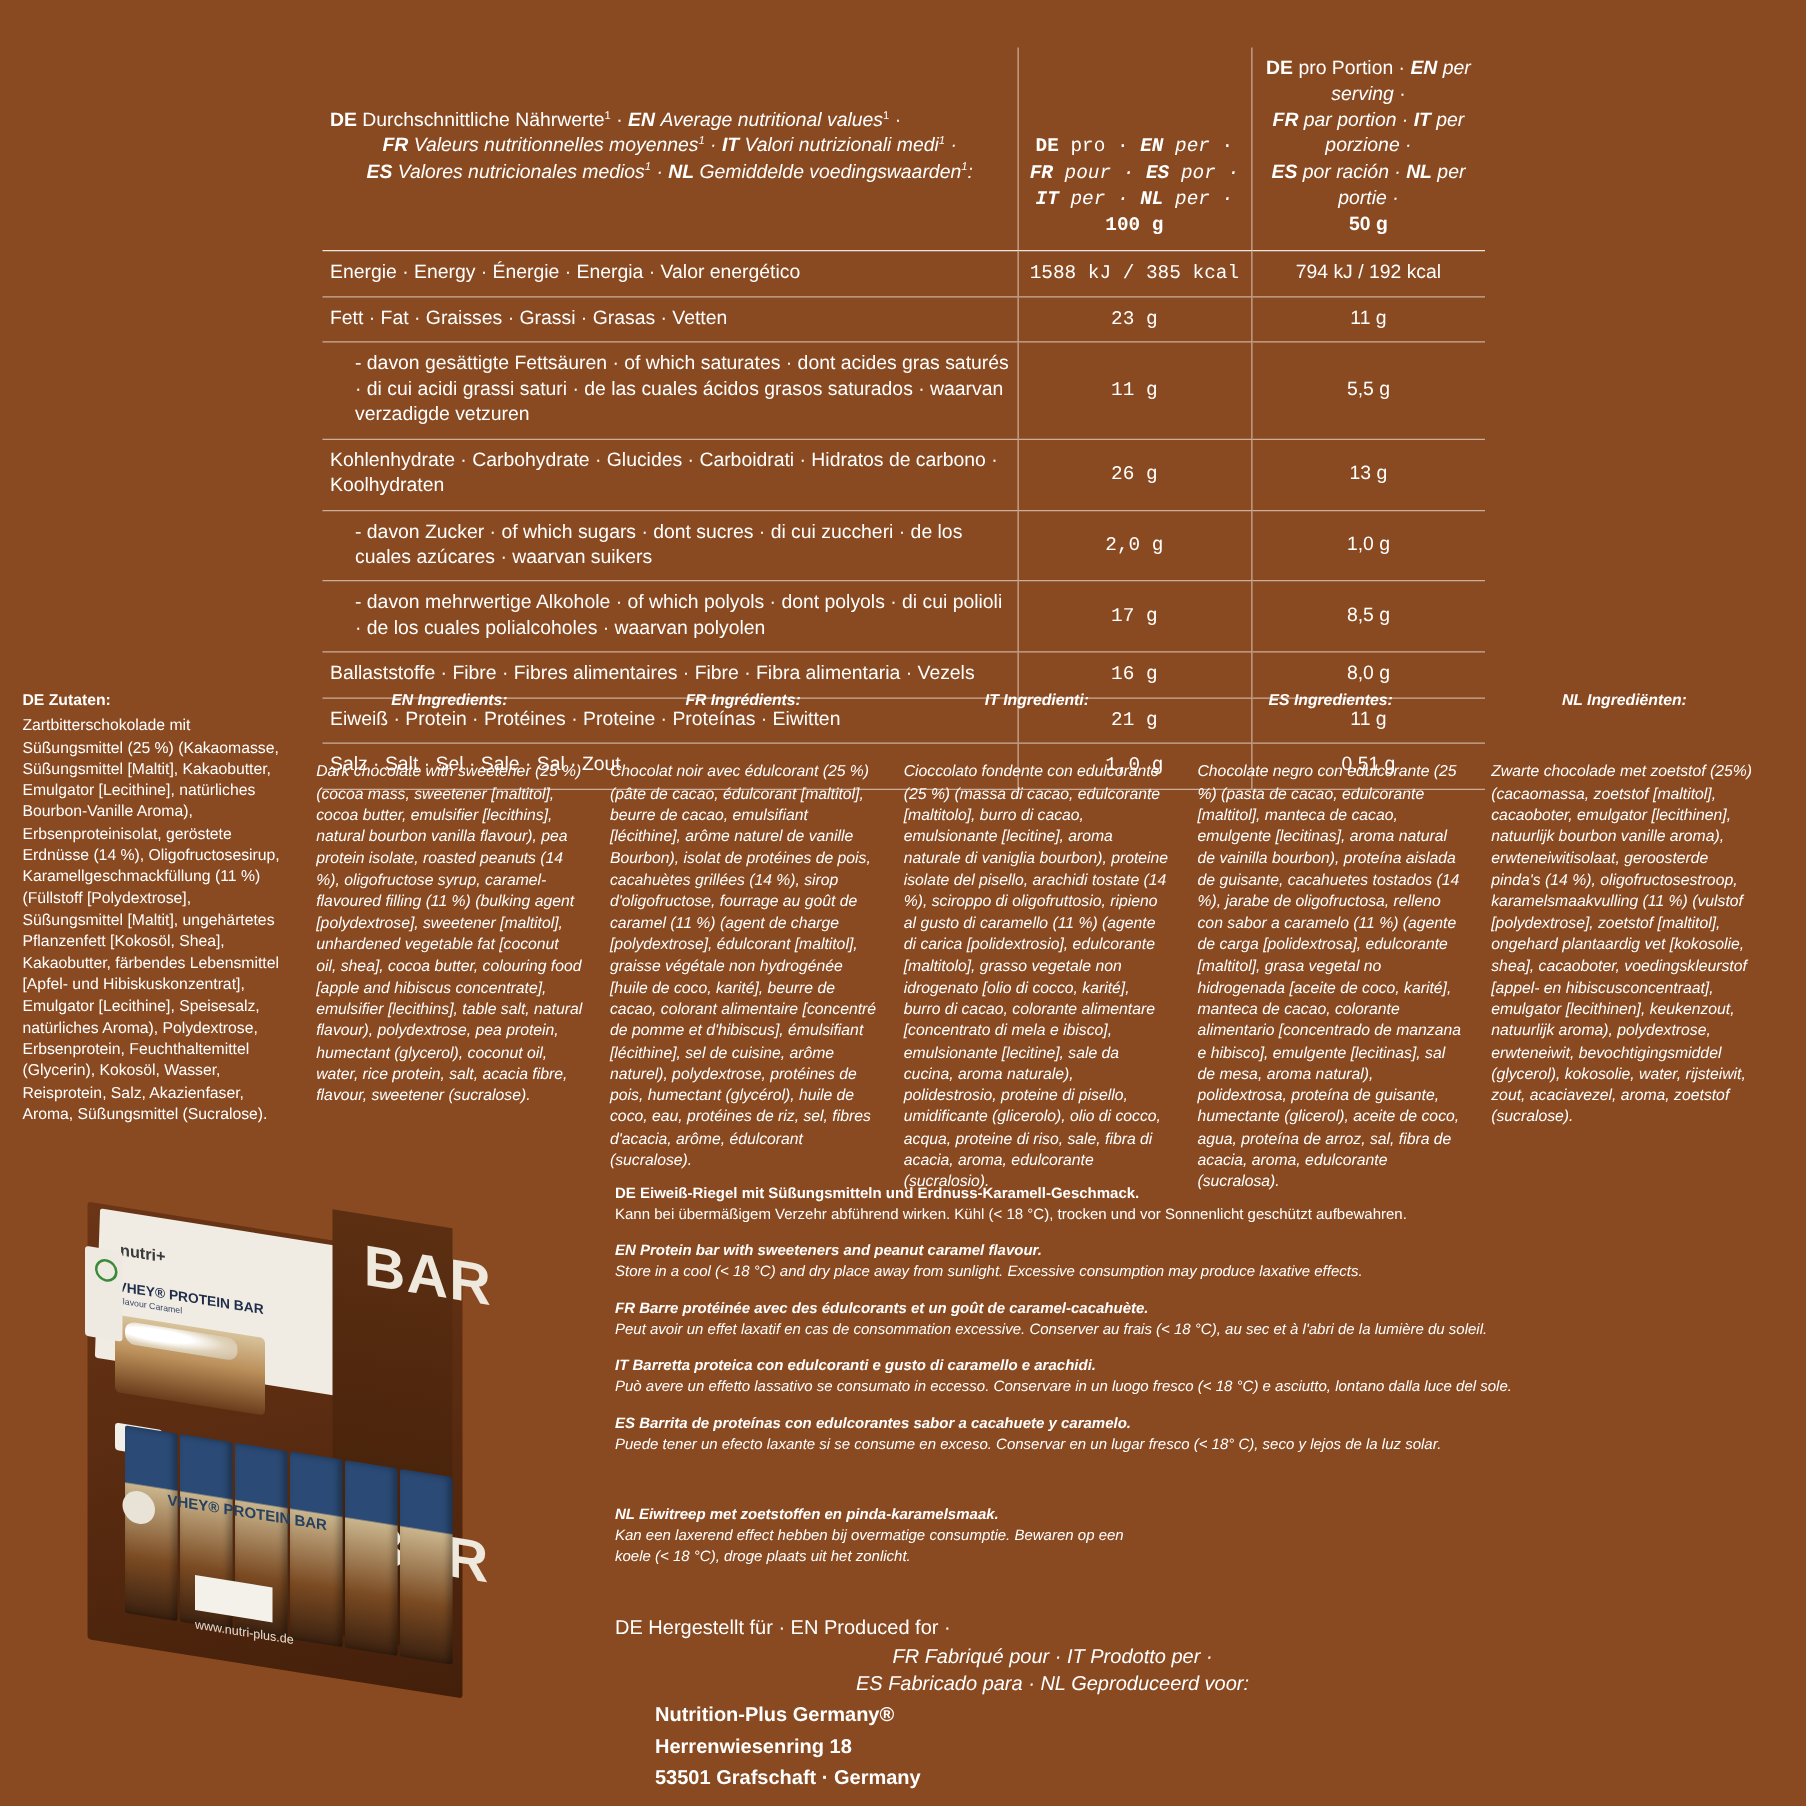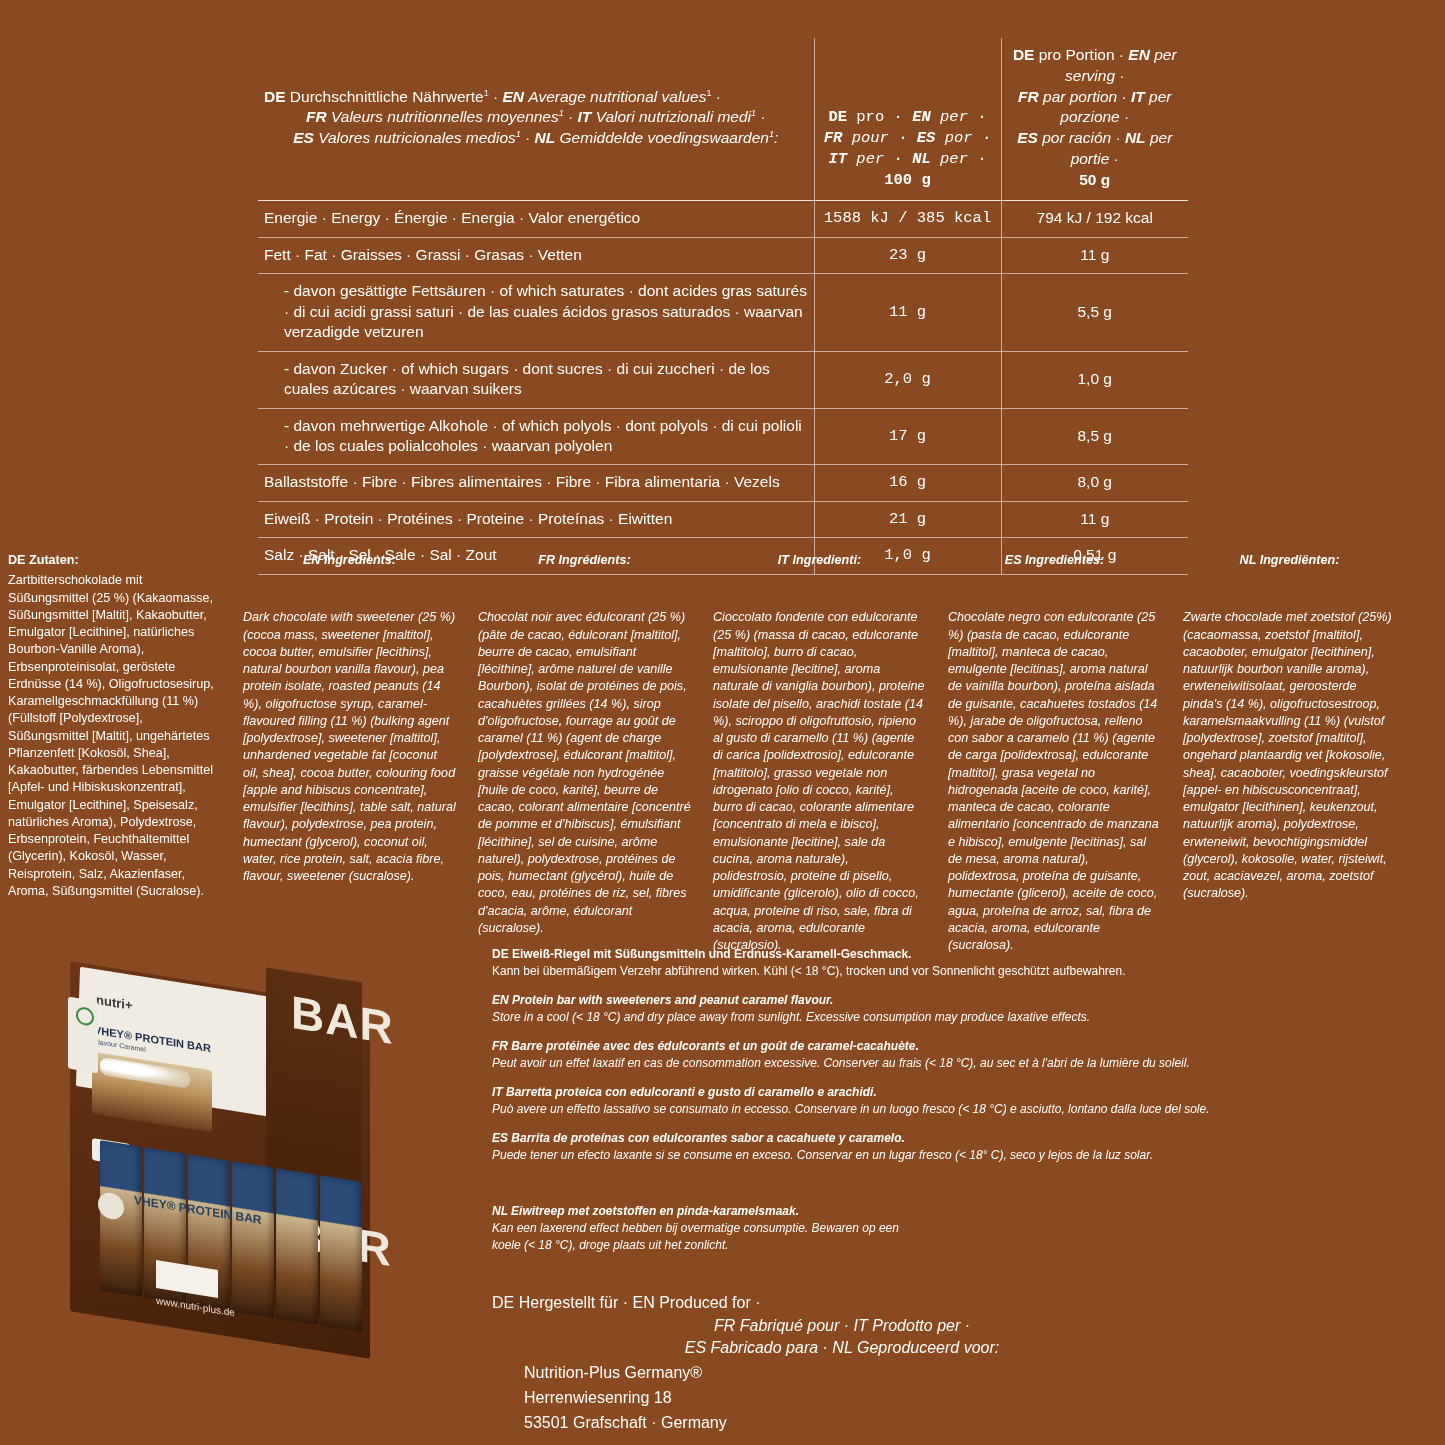--- a/index.html
+++ b/index.html
@@ -40,21 +40,21 @@
   .nutri-table tr.head .col-v2 { vertical-align: bottom; line-height: 1.34; }
   .it { font-style: italic; text-align: center; }
   .bold { font-weight: bold; }
   .indent { padding-left: 26px !important; }
   .hdr-line { display: block; }
   sup { font-size: 9px; vertical-align: super; }
 
   
   .ingredients {
     position: absolute;
-    left: 8px;
+    left: 18px;
     top: 552px;
     width: 1410px;
     display: flex;
     gap: 0px;
   }
   .ing-col { width: 235px; padding-right: 22px; font-size: 12.6px; line-height: 1.37; }
   .ing-col .title { font-weight: bold; margin-bottom: 3px; }
   .ing-col.de { color: #fff; }
   .ing-col.it-style .body { font-style: italic; margin-top: 40px; }
 
@@ -74,21 +74,21 @@
 
   
   .producer {
     position: absolute;
     left: 492px;
     top: 1292px;
     width: 700px;
     font-size: 16px;
     line-height: 1.42;
   }
-  .producer .addr { font-weight: normal; margin-top: 2px; padding-left: 32px; }
+  .producer .addr { font-weight: bold; margin-top: 2px; padding-left: 32px; }
 
   
   .photo {
     position: absolute;
     left: 48px;
     top: 965px;
     width: 430px;
     height: 420px;
   }
   .box-outer {
@@ -229,20 +229,25 @@
         <td class="col-label">Fett · Fat · Graisses · Grassi · Grasas · Vetten</td>
         <td class="col-v1">23 g</td>
         <td class="col-v2">11 g</td>
       </tr>
       <tr>
         <td class="col-label indent">- davon gesättigte Fettsäuren · of which saturates · dont acides gras saturés · di cui acidi grassi saturi · de las cuales ácidos grasos saturados · waarvan verzadigde vetzuren</td>
         <td class="col-v1">11 g</td>
         <td class="col-v2">5,5 g</td>
       </tr>
       <tr>
+        <td class="col-label">Kohlenhydrate · Carbohydrate · Glucides · Carboidrati · Hidratos de carbono · Koolhydraten</td>
+        <td class="col-v1">26 g</td>
+        <td class="col-v2">13 g</td>
+      </tr>
+      <tr>
         <td class="col-label indent">- davon Zucker · of which sugars · dont sucres · di cui zuccheri · de los cuales azúcares · waarvan suikers</td>
         <td class="col-v1">2,0 g</td>
         <td class="col-v2">1,0 g</td>
       </tr>
       <tr>
         <td class="col-label indent">- davon mehrwertige Alkohole · of which polyols · dont polyols · di cui polioli · de los cuales polialcoholes · waarvan polyolen</td>
         <td class="col-v1">17 g</td>
         <td class="col-v2">8,5 g</td>
       </tr>
       <tr>

